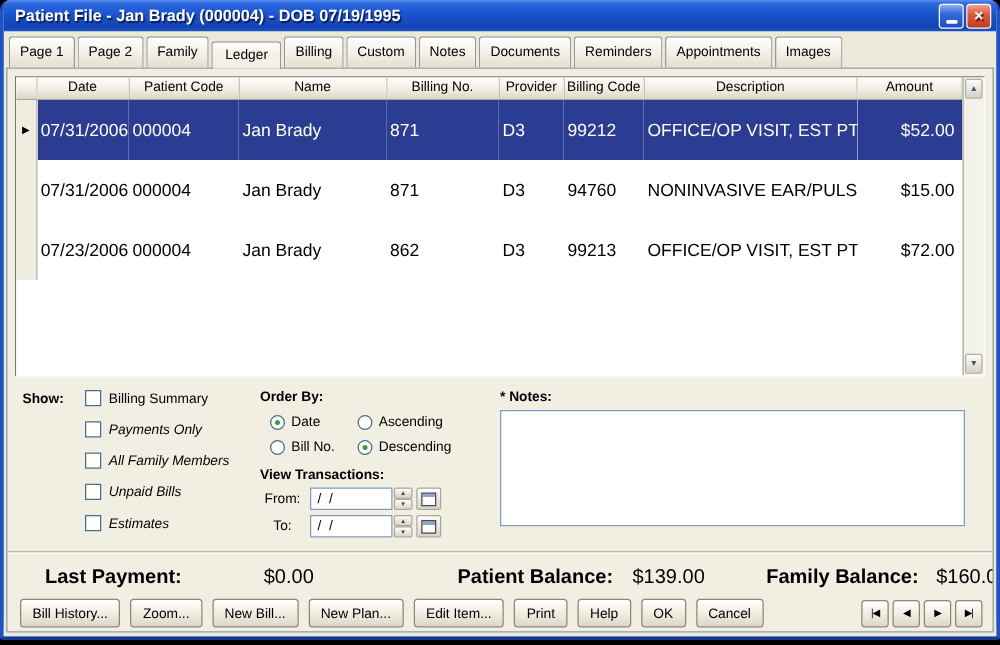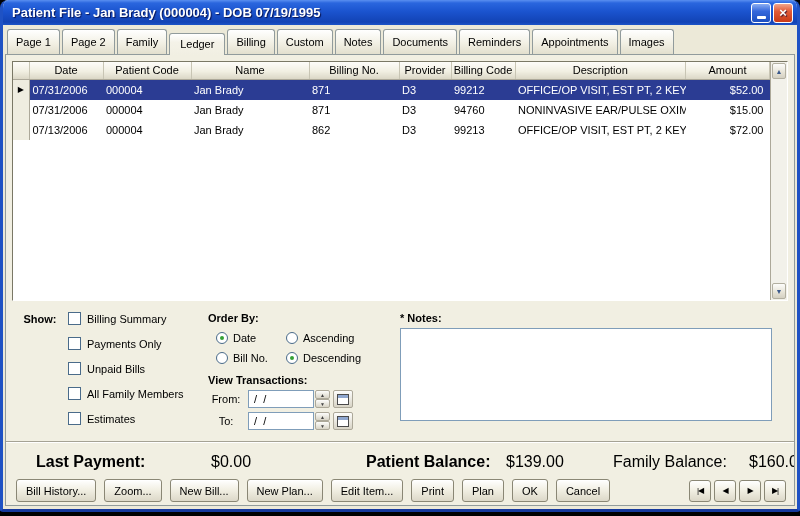--- a/index.html
+++ b/index.html
@@ -64,21 +64,21 @@
   }
   .grid-main { flex:1; overflow:hidden; background:#fff; }
   table.grid { width:100%; border-collapse:collapse; table-layout:fixed; }
   th {
     height:17px; font-weight:normal; font-size:11px; text-align:center;
     background:linear-gradient(180deg,#FDFCF9 0%,#F1EFE2 55%,#DBD7C6 100%);
     border-right:1px solid #C8C5B4; border-bottom:1px solid #ACA899;
     padding:0 2px; white-space:nowrap; overflow:hidden;
   }
   td {
-    height:17px; padding:4px 3px; font-size:11px;
+    height:17px; padding:16px 3px; font-size:14px;
     white-space:nowrap; overflow:hidden; background:#fff;
   }
   td.sel {
     background:#EFEDE0; border-right:1px solid #ACA899;
     text-align:center; font-size:8px; padding:0;
   }
   tr.selected td { background:#2B3C93; color:#fff; }
   tr.selected td.sel { background:#EFEDE0; color:#000; }
   td.amount { text-align:right; padding-right:6px; }
   
@@ -89,23 +89,23 @@
   .scroll-btn {
     height:16px; margin:1px; display:flex; align-items:center; justify-content:center;
     font-size:7px; color:#3C5A8C;
     background:linear-gradient(180deg,#FDFDFB 0%,#E6E3D6 60%,#D4D0C2 100%);
     border:1px solid #B2AFA0; border-radius:2px;
   }
   
   .controls { display:flex; padding:8px 8px 0 12px; flex:0 0 auto; }
   .bold-label { font-weight:bold; font-size:11px; }
   .show-col { width:190px; }
-  .chk-first { display:flex; align-items:center; gap:6px; margin-bottom:12px;text-align:center; }
+  .chk-first { display:flex; align-items:center; gap:6px; margin-bottom:12px; }
   .chk-first .bold-label { width:44px; }
-  .chk-row { display:flex; align-items:center; gap:6px; margin:0 0 12px 50px; }
+  .chk-row { display:flex; align-items:center; gap:6px; margin:0 0 12px 50px;font-style:italic; }
   .checkbox {
     width:13px; height:13px; background:#fff; border:1px solid #4A6B8A; flex:0 0 13px;
   }
   .order-col { width:178px; }
   .radio-row { display:flex; margin:8px 0 0 8px; }
   .radio-item { display:flex; align-items:center; gap:5px; }
   .radio-item.first { width:70px; }
   .radio {
     width:12px; height:12px; border-radius:50%; background:#fff;
     border:1px solid #4A6B8A; position:relative; flex:0 0 12px;
@@ -145,21 +145,21 @@
     font-family:"Liberation Sans", sans-serif; font-size:11px;
   }
   
   .separator { margin-top:4px; border-top:1px solid #A5A294; border-bottom:1px solid #FFFFFF; height:2px; flex:0 0 2px; }
   .summary { position:relative; height:32px; flex:0 0 32px; font-size:16px; }
   .summary span { position:absolute; top:10px; white-space:nowrap; }
   .s-lp-l { left:30px; font-weight:bold; }
   .s-lp-v { left:205px; }
   .s-pb-l { left:360px; font-weight:bold; }
   .s-pb-v { left:500px; }
-  .s-fb-l { left:607px; font-weight:normal; }
+  .s-fb-l { left:607px; font-weight:bold; }
   .s-fb-v { left:726px;margin-left:17px; }
   
   .actions { display:flex; align-items:center; gap:8px; padding:4px 8px 0 10px; flex:0 0 auto; }
   .btn {
     height:23px; padding:0 9px; display:flex; align-items:center; justify-content:center;
     font-size:11px; white-space:nowrap;
     background:linear-gradient(180deg,#FFFFFF 0%,#F2F0E4 45%,#DCD8C8 100%);
     border:1px solid #8A8775; border-radius:3px;
     box-shadow:0 1px 0 #FFFFFF inset;
   }
@@ -247,21 +247,21 @@
             <td>000004</td>
             <td>Jan Brady</td>
             <td>871</td>
             <td>D3</td>
             <td>94760</td>
             <td>NONINVASIVE EAR/PULSE OXIMETRY, OXYGE</td>
             <td class="amount">$15.00</td>
           </tr>
           <tr>
             <td class="sel"></td>
-            <td>07/13/2006</td>
+            <td>07/23/2006</td>
             <td>000004</td>
             <td>Jan Brady</td>
             <td>862</td>
             <td>D3</td>
             <td>99213</td>
             <td>OFFICE/OP VISIT, EST PT, 2 KEY COMPONENT</td>
             <td class="amount">$72.00</td>
           </tr>
         </tbody>
           </table>
@@ -283,25 +283,25 @@
           <span class="bold-label">Show:</span>
           <span class="checkbox"></span>
           <span>Billing Summary</span>
         </div>
         <div class="chk-row">
           <span class="checkbox"></span>
           <span>Payments Only</span>
         </div>
         <div class="chk-row">
           <span class="checkbox"></span>
-          <span>Unpaid Bills</span>
+          <span>All Family Members</span>
         </div>
         <div class="chk-row">
           <span class="checkbox"></span>
-          <span>All Family Members</span>
+          <span>Unpaid Bills</span>
         </div>
         <div class="chk-row">
           <span class="checkbox"></span>
           <span>Estimates</span>
         </div>
       </div>
 
       <div class="order-col">
         <div class="bold-label">Order By:</div>
         <div class="radio-row">
@@ -374,21 +374,21 @@
       <span class="s-fb-v">$160.00</span>
     </div>
 
     <div class="actions">
       <div class="btn">Bill History...</div>
       <div class="btn">Zoom...</div>
       <div class="btn">New Bill...</div>
       <div class="btn">New Plan...</div>
       <div class="btn">Edit Item...</div>
       <div class="btn">Print</div>
-      <div class="btn">Plan</div>
+      <div class="btn">Help</div>
       <div class="btn">OK</div>
       <div class="btn">Cancel</div>
       <div class="nav-group">
         <div class="nav-btn">
             <span>|◀</span>
           </div>
         <div class="nav-btn">
             <span>◀</span>
           </div>
         <div class="nav-btn">

